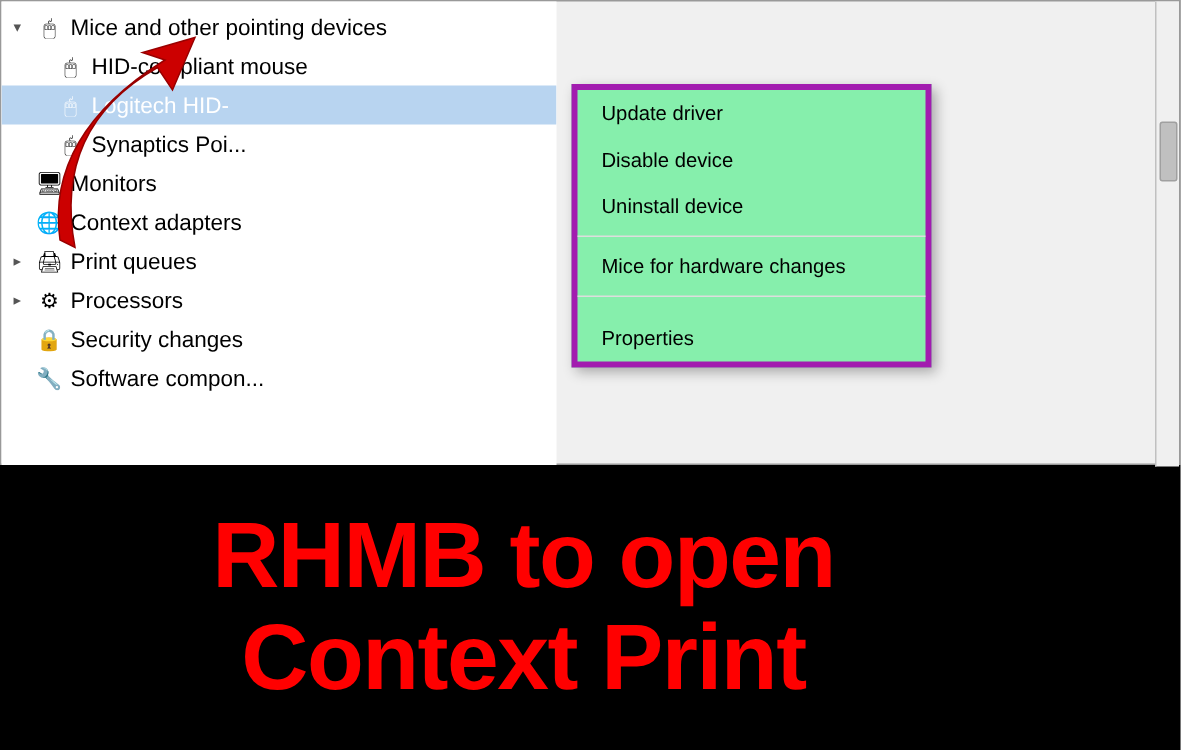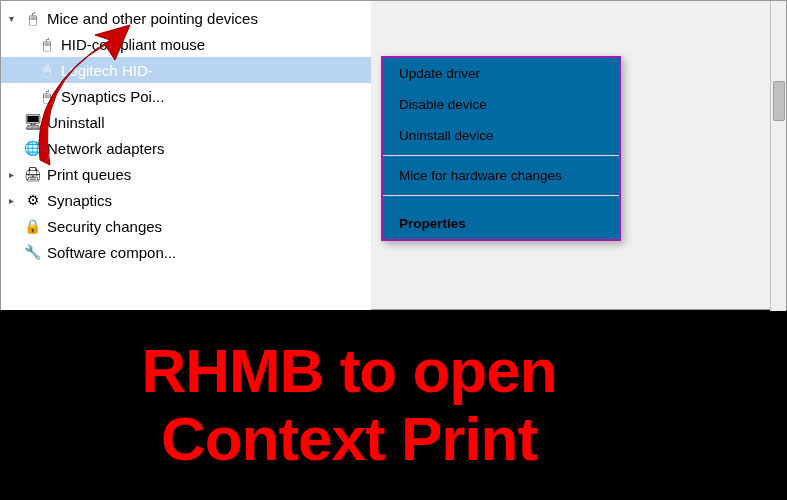--- a/index.html
+++ b/index.html
@@ -98,42 +98,42 @@
       border: 1px solid #a0a0a0;
       border-radius: 2px;
     }
 
     
     .context-menu {
       position: absolute;
       top: 55px;
       left: 380px;
       width: 240px;
-      background: #0369a1;
-      border: 2px solid #a21caf;
+      background: #86efac;
+      border: 4px solid #a21caf;
       box-shadow: 3px 3px 8px rgba(0,0,0,0.3);
       font-size: 13.5px;
       z-index: 10;
     }
 
     .context-menu-item {
       padding: 8px 16px;
       cursor: pointer;
       color: #000;
       display: block;
     }
 
     .context-menu-separator {
       height: 1px;
       background: #ddd;
       margin: 4px 0;
     }
 
     .context-menu-item.bold {
-      font-weight: bold;
+      font-weight: normal;
       margin-top: 12px;
     }
 
     
     .bottom-text {
       position: absolute;
       bottom: 0;
       left: 0;
       width: 698px;
       height: 190px;
@@ -193,39 +193,39 @@
     </div>
 
     <div class="tree-item tree-child">
       <span class="tree-icon icon-mouse"></span>
       <span class="tree-label">Synaptics Poi...</span>
     </div>
 
     <div class="tree-item">
       <span class="chevron" style="visibility:hidden;">▸</span>
       <span class="tree-icon" style="font-size:15px;">🖥</span>
-      <span class="tree-label">Uninstall</span>
+      <span class="tree-label">Monitors</span>
     </div>
 
     <div class="tree-item">
       <span class="chevron" style="visibility:hidden;">▸</span>
       <span class="tree-icon" style="font-size:14px;">🌐</span>
-      <span class="tree-label">Network adapters</span>
+      <span class="tree-label">Context adapters</span>
     </div>
 
     <div class="tree-item">
       <span class="chevron">▸</span>
       <span class="tree-icon" style="font-size:14px;">🖨</span>
       <span class="tree-label">Print queues</span>
     </div>
 
     <div class="tree-item">
       <span class="chevron">▸</span>
       <span class="tree-icon" style="font-size:14px;">⚙</span>
-      <span class="tree-label">Synaptics</span>
+      <span class="tree-label">Processors</span>
     </div>
 
     <div class="tree-item">
       <span class="chevron" style="visibility:hidden;">▸</span>
       <span class="tree-icon" style="font-size:14px;">🔒</span>
       <span class="tree-label">Security changes</span>
     </div>
 
     <div class="tree-item">
       <span class="chevron" style="visibility:hidden;">▸</span>

